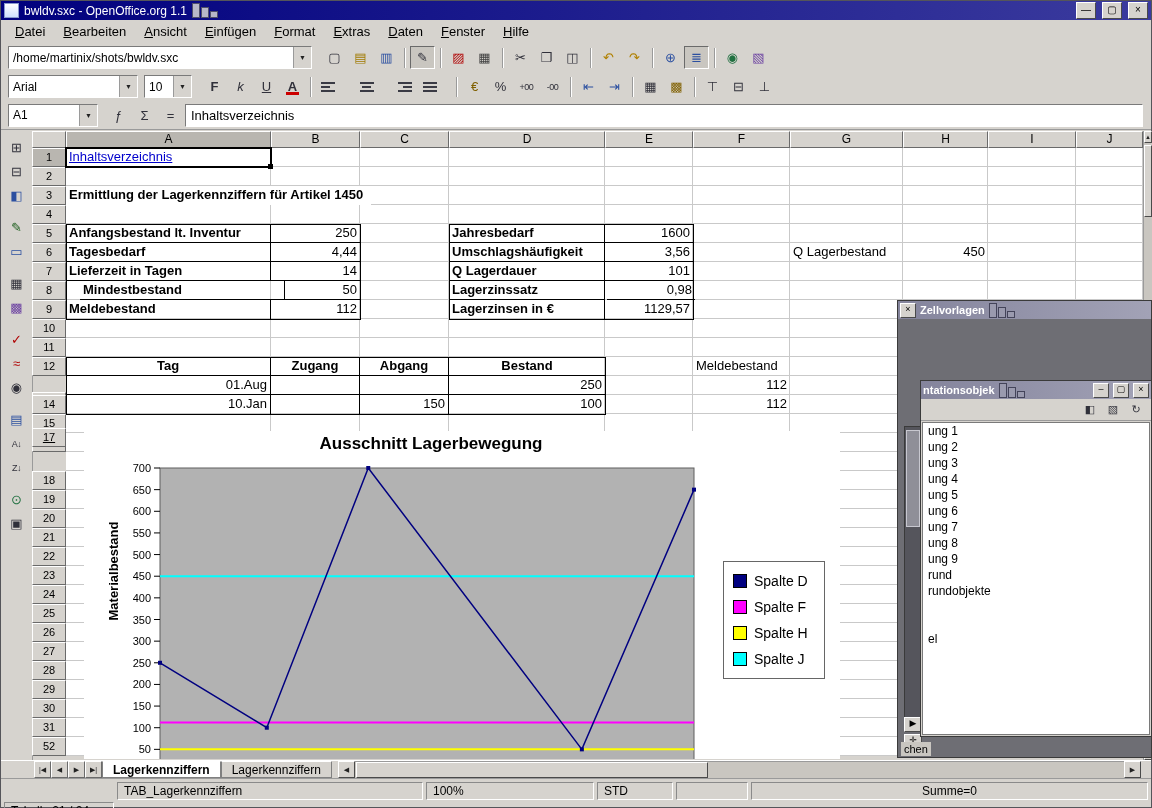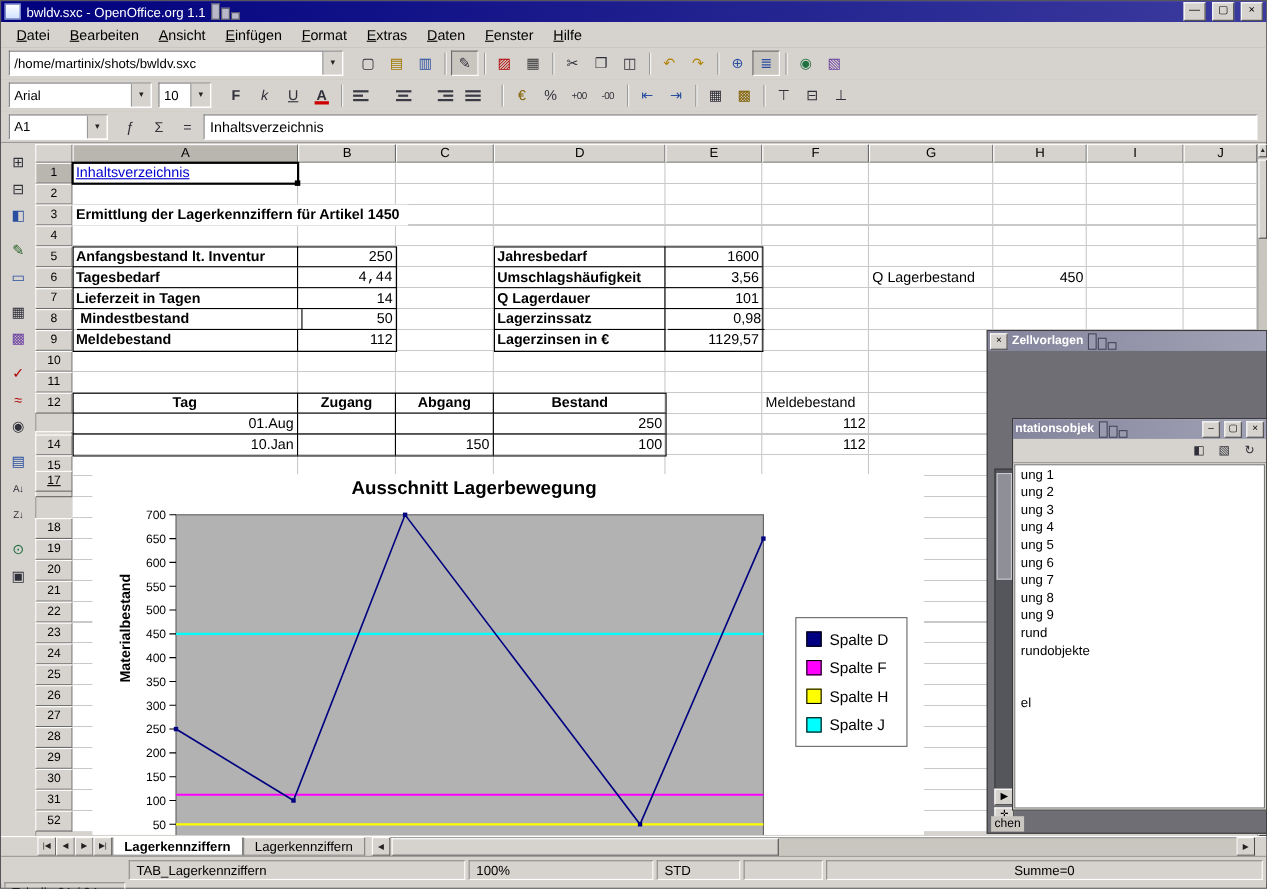--- a/index.html
+++ b/index.html
@@ -316,24 +316,24 @@
       <div class="cell k-link" style="left: 66px; width: 205px; top: 148px;">Inhaltsverzeichnis</div>
       <div class="cell k-title" style="left: 66px; top: 186px;">Ermittlung der Lagerkennziffern für Artikel 1450</div>
       <div class="cell k-text" style="left: 790px; width: 113px; top: 243px;">Q Lagerbestand</div>
       <div class="cell k-number" style="left: 903px; width: 85px; top: 243px;">450</div>
       <div class="cell k-text" style="left: 693px; width: 97px; top: 357px;">Meldebestand</div>
       <div class="cell k-number" style="left: 693px; width: 97px; top: 376px;">112</div>
       <div class="cell k-number" style="left: 693px; width: 97px; top: 395px;">112</div>
       <div class="cell tcell br bb lbl" style="left: 66px; width: 205px; top: 224px;">Anfangsbestand lt. Inventur</div>
       <div class="cell tcell bb num" style="left: 271px; width: 89px; top: 224px;">250</div>
       <div class="cell tcell br bb lbl" style="left: 66px; width: 205px; top: 243px;">Tagesbedarf</div>
-      <div class="cell tcell bb num" style="left: 271px; width: 89px; top: 243px; font-family: Liberation Mono, monospace;">4,44</div>
+      <div class="cell tcell bb num" style="left: 271px; width: 89px; top: 243px;">4,44</div>
       <div class="cell tcell br bb lbl" style="left: 66px; width: 205px; top: 262px;">Lieferzeit in Tagen</div>
       <div class="cell tcell bb num" style="left: 271px; width: 89px; top: 262px;">14</div>
-      <div class="cell tcell br bb lbl" style="left: 70px; width: 205px; top: 281px;">Mindestbestand</div>
+      <div class="cell tcell br bb lbl" style="left: 80px; width: 205px; top: 281px;">Mindestbestand</div>
       <div class="cell tcell bb num" style="left: 271px; width: 89px; top: 281px;">50</div>
       <div class="cell tcell br lbl" style="left: 66px; width: 205px; top: 300px;">Meldebestand</div>
       <div class="cell tcell num" style="left: 271px; width: 89px; top: 300px;">112</div>
       <div class="tframe" style="left: 66px; top: 224px; width: 295px; height: 96px;"></div>
       <div class="cell tcell br bb lbl" style="left: 449px; width: 156px; top: 224px;">Jahresbedarf</div>
       <div class="cell tcell bb num" style="left: 605px; width: 88px; top: 224px;">1600</div>
       <div class="cell tcell br bb lbl" style="left: 449px; width: 156px; top: 243px;">Umschlagshäufigkeit</div>
       <div class="cell tcell bb num" style="left: 605px; width: 88px; top: 243px;">3,56</div>
       <div class="cell tcell br bb lbl" style="left: 449px; width: 156px; top: 262px;">Q Lagerdauer</div>
       <div class="cell tcell bb num" style="left: 605px; width: 88px; top: 262px;">101</div>

